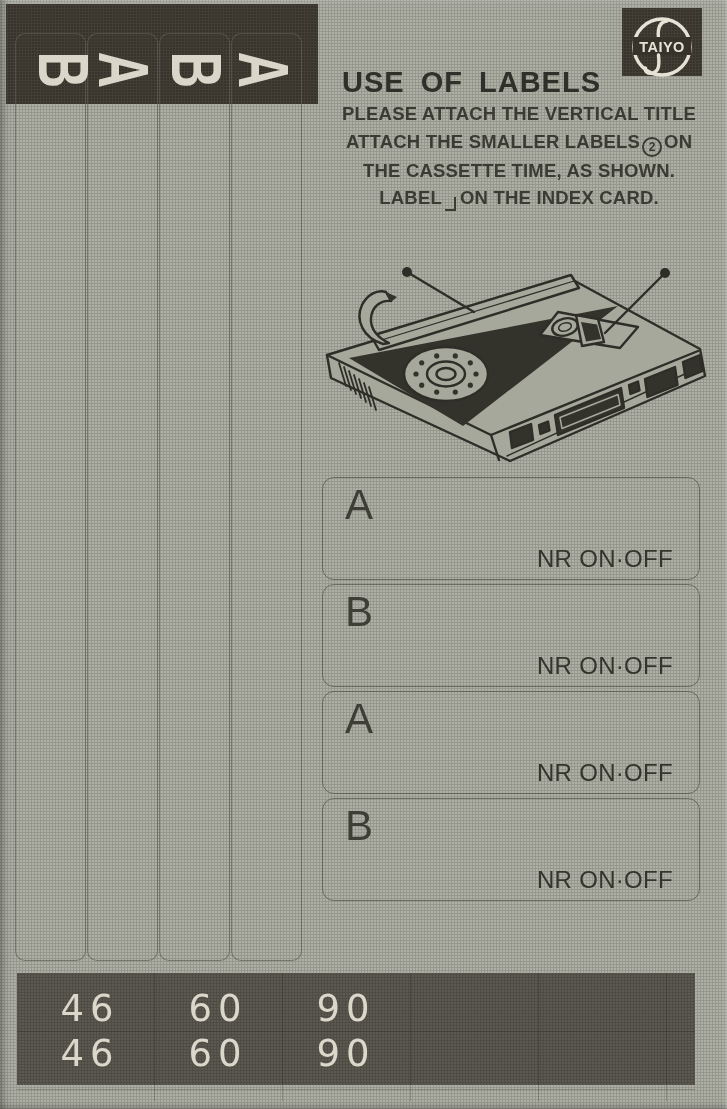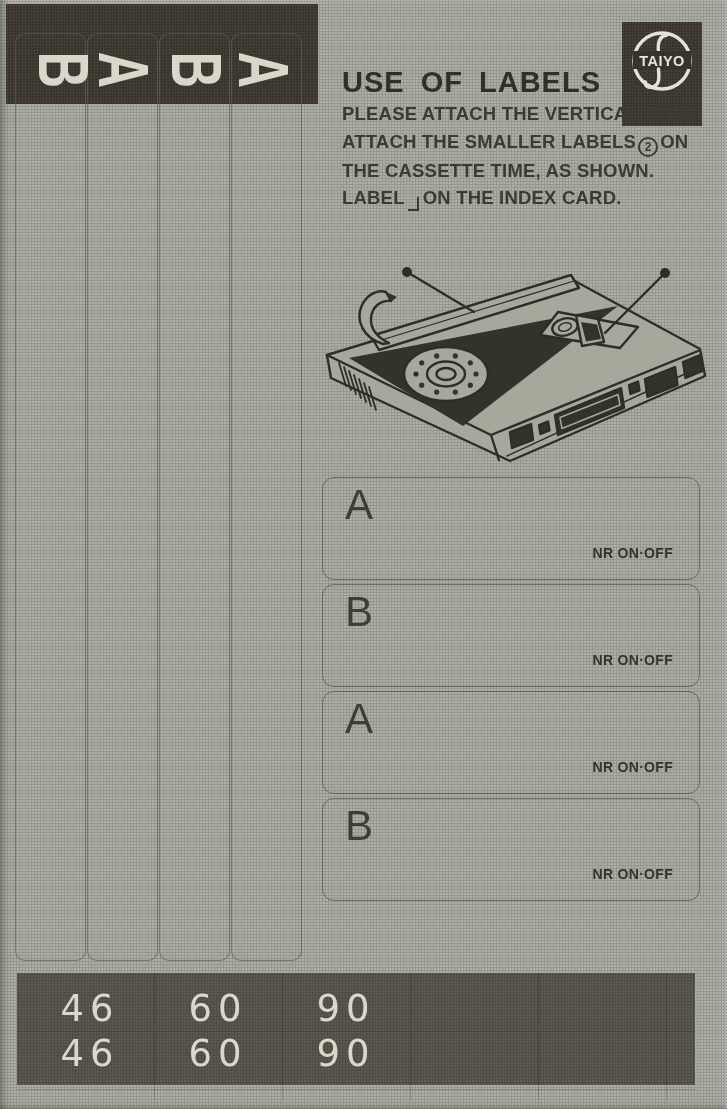--- a/index.html
+++ b/index.html
@@ -26,40 +26,40 @@
     font-weight:bold;font-size:70px;color:#dad6c9;line-height:1;
     transform:rotate(90deg) scaleX(0.72);display:block;
   }
   .strip-top{position:absolute;top:33px;height:71px;border:1px solid rgba(228,223,206,.15);border-bottom:none;border-radius:10px 10px 0 0;box-sizing:border-box;}
   .strip-main{position:absolute;top:104px;height:857px;border:1px solid rgba(52,54,44,.42);border-top:none;border-radius:0 0 10px 10px;box-sizing:border-box;}
   .sheet-title{
     position:absolute;left:342px;top:66px;margin:0;
     font-size:29px;font-weight:bold;color:#30302a;
     letter-spacing:1px;word-spacing:7px;white-space:nowrap;
   }
-  .logo{position:absolute;left:622px;top:22px;width:80px;height:104px;}
-  .instructions{position:absolute;left:342px;top:100px;}
+  .logo{position:absolute;left:622px;top:8px;width:80px;height:68px;}
+  .instructions{position:absolute;left:342px;top:100px;text-align:center;}
   .instr-line{
     font-size:18.5px;font-weight:bold;color:#3b3b33;
     line-height:27.5px;white-space:nowrap;letter-spacing:.2px;
   }
   .circ{
     display:inline-flex;align-items:center;justify-content:center;
     width:16px;height:16px;border:2px solid #3b3b33;border-radius:50%;
     font-size:12px;font-weight:bold;margin:0 2px;vertical-align:-3px;line-height:1;
   }
   .br-open{display:inline-block;width:9px;height:12px;border-left:2.5px solid #3b3b33;border-top:2.5px solid #3b3b33;margin:0 3px 0 4px;vertical-align:0px;}
   .br-close{display:inline-block;width:9px;height:12px;border-right:2.5px solid #3b3b33;border-bottom:2.5px solid #3b3b33;margin:0 4px 0 3px;vertical-align:-7px;}
   .cassette{position:absolute;left:313px;top:256px;}
   .label-box{
     position:absolute;left:322px;width:378px;height:103px;box-sizing:border-box;
     border:1.6px solid rgba(58,60,50,.55);border-radius:12px;
   }
   .label-box .side-letter{position:absolute;left:22px;top:6px;font-size:42px;color:#3e3e36;line-height:1;}
-  .label-box .nr-note{position:absolute;right:26px;bottom:18px;font-size:14px;font-weight:bold;color:#34342c;letter-spacing:.3px;}
+  .label-box .nr-note{position:absolute;right:26px;bottom:6px;font-size:24px;font-weight:normal;color:#34342c;letter-spacing:.3px;}
   .bottom-bar{
     position:absolute;left:17px;top:973px;width:678px;height:112px;
     background-color:#5b5950;
     background-image:radial-gradient(rgba(0,0,0,.14) 1px, transparent 1.2px);
     background-size:3px 3px;
   }
   .rt-row{position:absolute;left:9px;display:flex;height:45px;}
   .rt-cell{
     width:128px;text-align:center;line-height:45px;
     font-family:"DejaVu Sans",sans-serif;font-size:37px;color:#dbd7ca;letter-spacing:6px;

